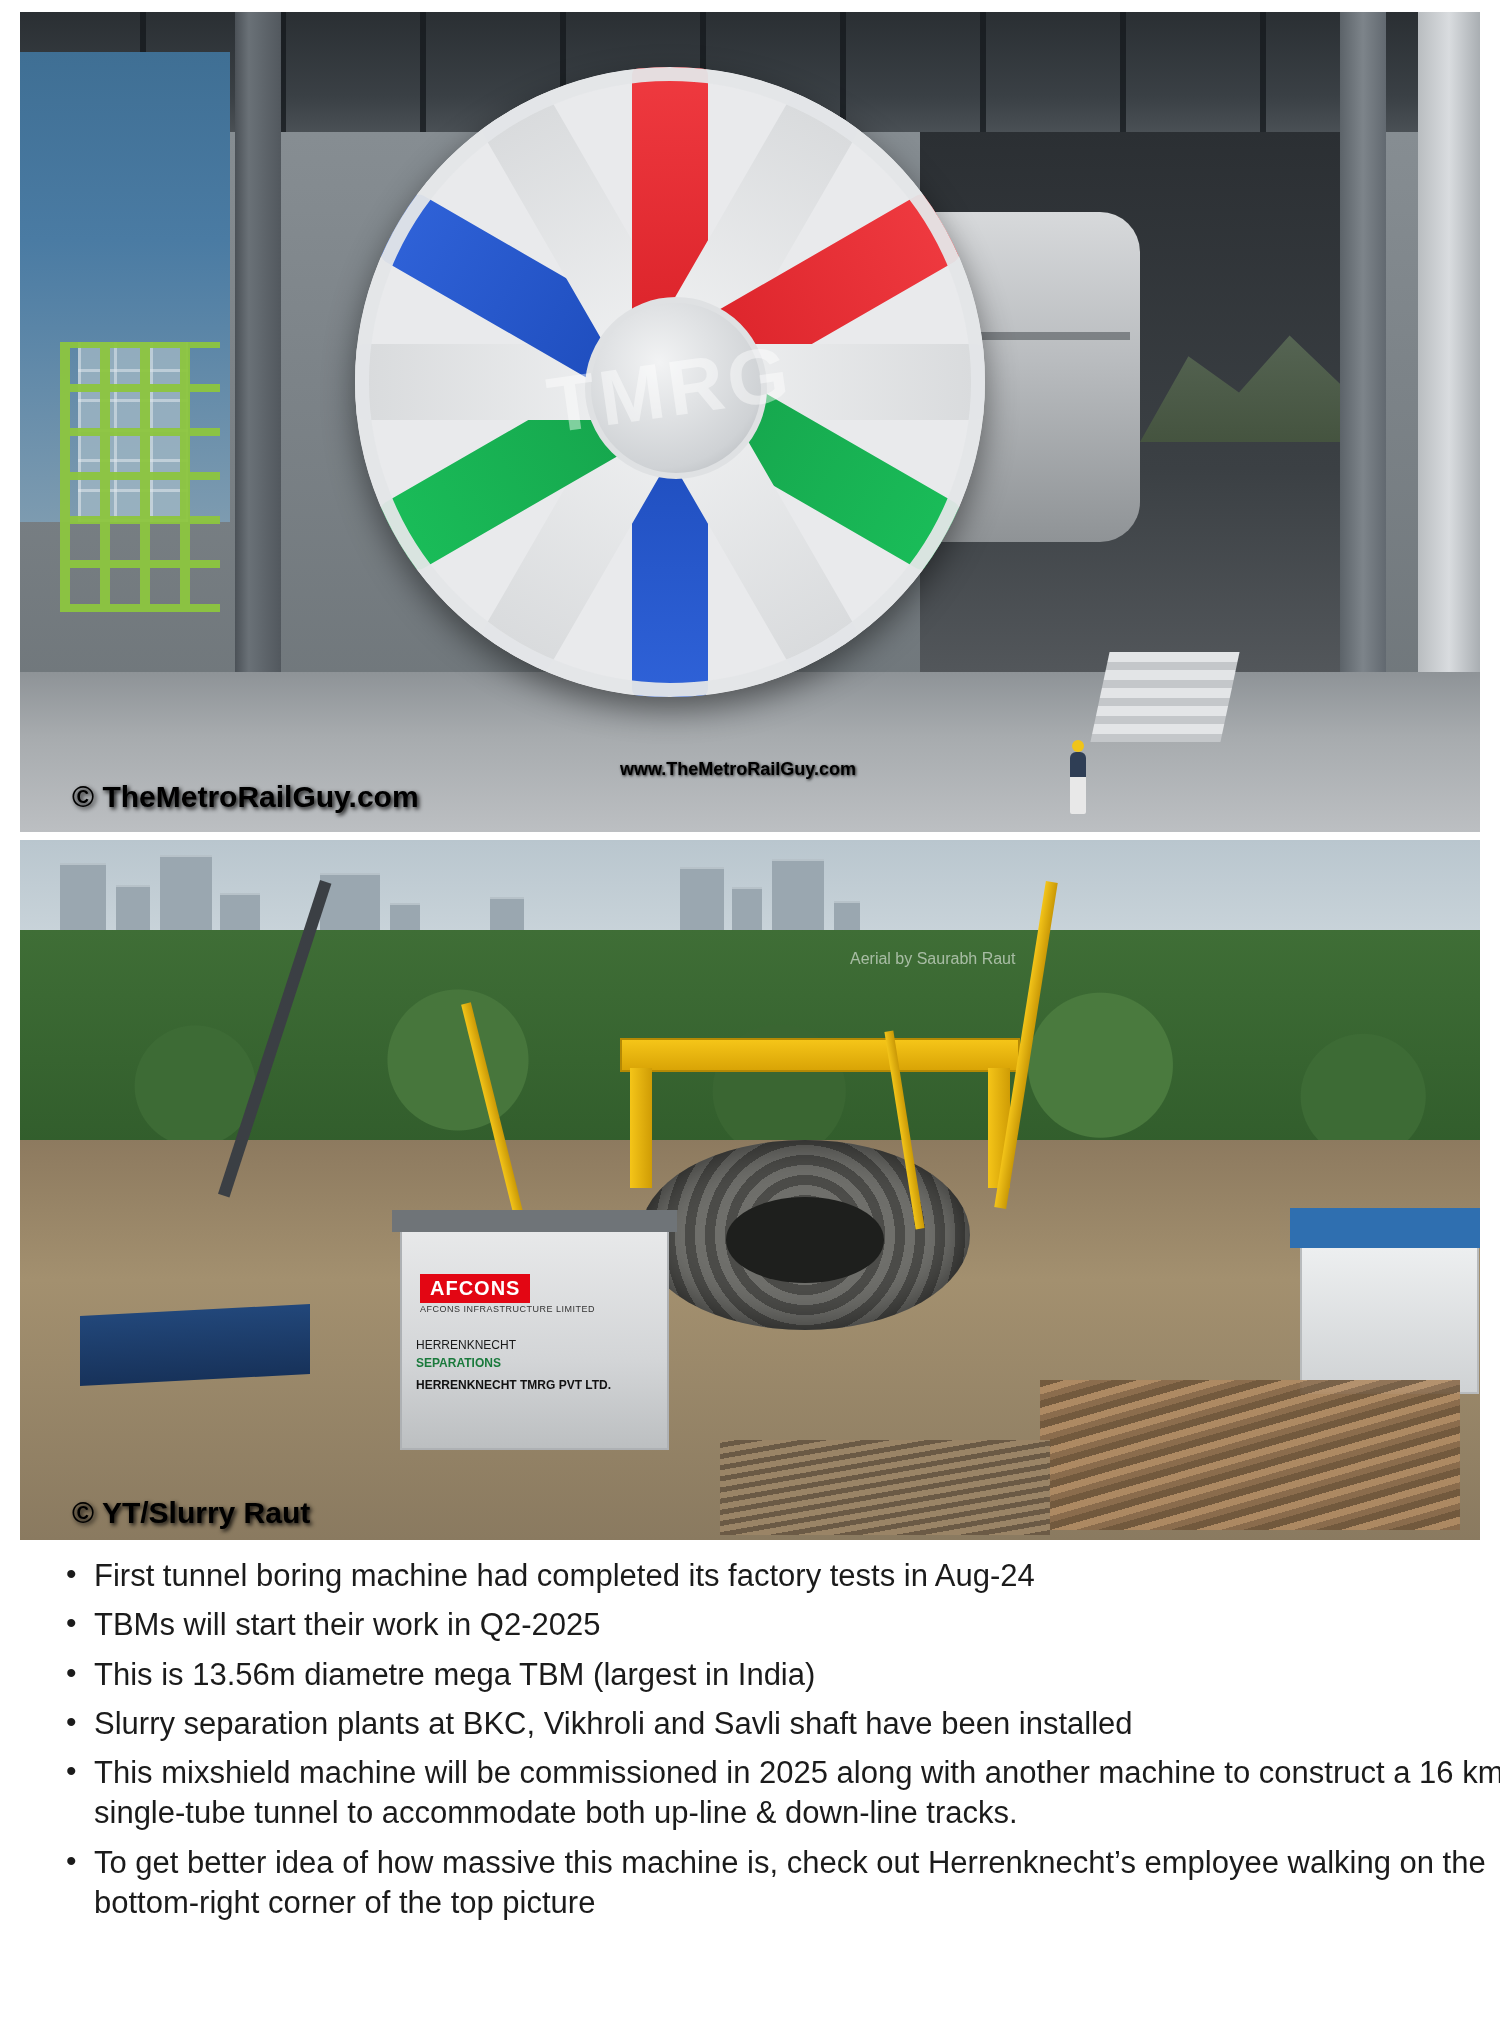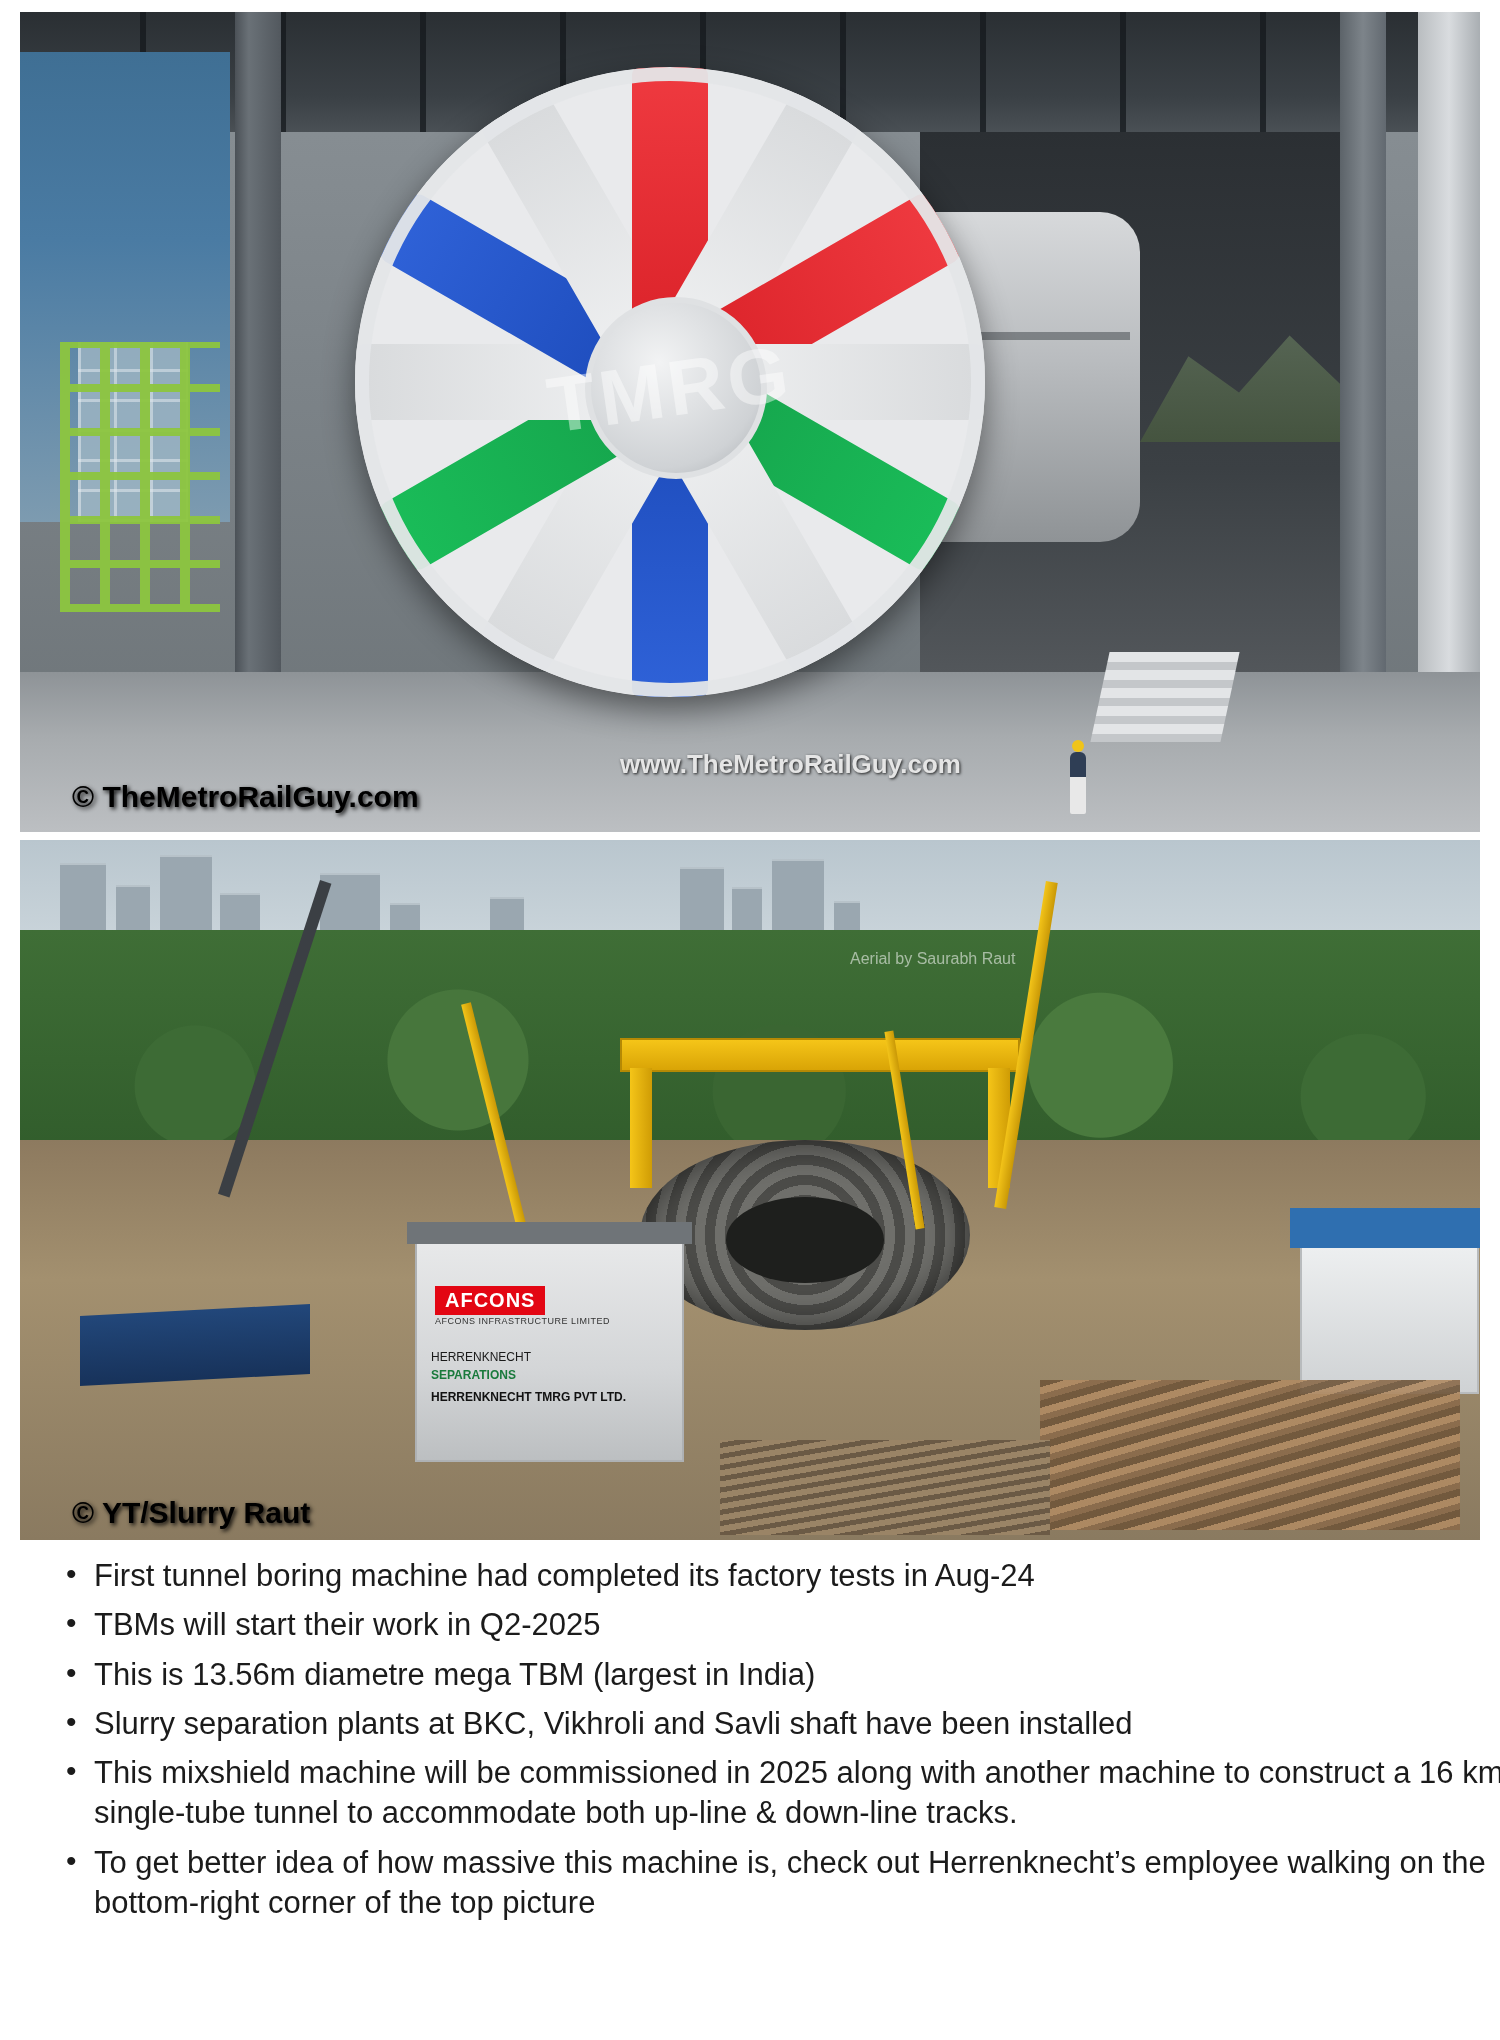--- a/index.html
+++ b/index.html
@@ -138,21 +138,21 @@
     position: absolute; left: 1050px; bottom: 18px; width: 16px; height: 62px;
     background: linear-gradient(180deg,#2f3e55 0 40%, #e8e8e8 40% 100%);
     border-radius: 6px 6px 2px 2px;
   }
   .worker:before {
     content:""; position:absolute; left: 2px; top: -12px; width: 12px; height: 12px;
     border-radius: 50%; background: #f0c419;
   }
   .site-url {
     position: absolute; left: 600px; bottom: 52px;
-    color: #e5e5e5; font-size: 26px; font-weight: bold;
+    color: #000000; font-size: 18px; font-weight: bold;
     text-shadow: 1px 1px 3px rgba(0,0,0,.85);
     font-family: "Liberation Sans", sans-serif;
   }
 
   
   .photo-bottom {
     position: absolute;
     left: 20px;
     top: 840px;
     width: 1460px;
@@ -210,24 +210,23 @@
   }
   .gantry .leg.l { left: 10px; }
   .gantry .leg.r { left: 368px; }
   .crane-boom {
     position: absolute; background: #3b3f44; transform-origin: 0 0;
   }
   .crane-y {
     position: absolute; background: linear-gradient(90deg,#f3c419,#c99806);
   }
   .plant {
-    position: absolute; left: 380px; top: 398px; width: 265px; height: 220px;
+    position: absolute; left: 380px; top: 386px; width: 265px; height: 220px;
     background: linear-gradient(180deg,#e8e9ea 0%, #d3d5d7 60%, #bcbfc1 100%);
     border: 2px solid #aeb1b4;
-    margin-left: 15px;
   }
   .plant .roof2 {
     position: absolute; left: -10px; top: -18px; width: 285px; height: 22px;
     background: #6f7478;
   }
   .afcons {
     position: absolute; left: 18px; top: 46px;
     background: #e30613; color: #fff; font-weight: bold;
     font-size: 20px; padding: 3px 10px; letter-spacing: 1px;
     font-family: "Liberation Sans", sans-serif;

